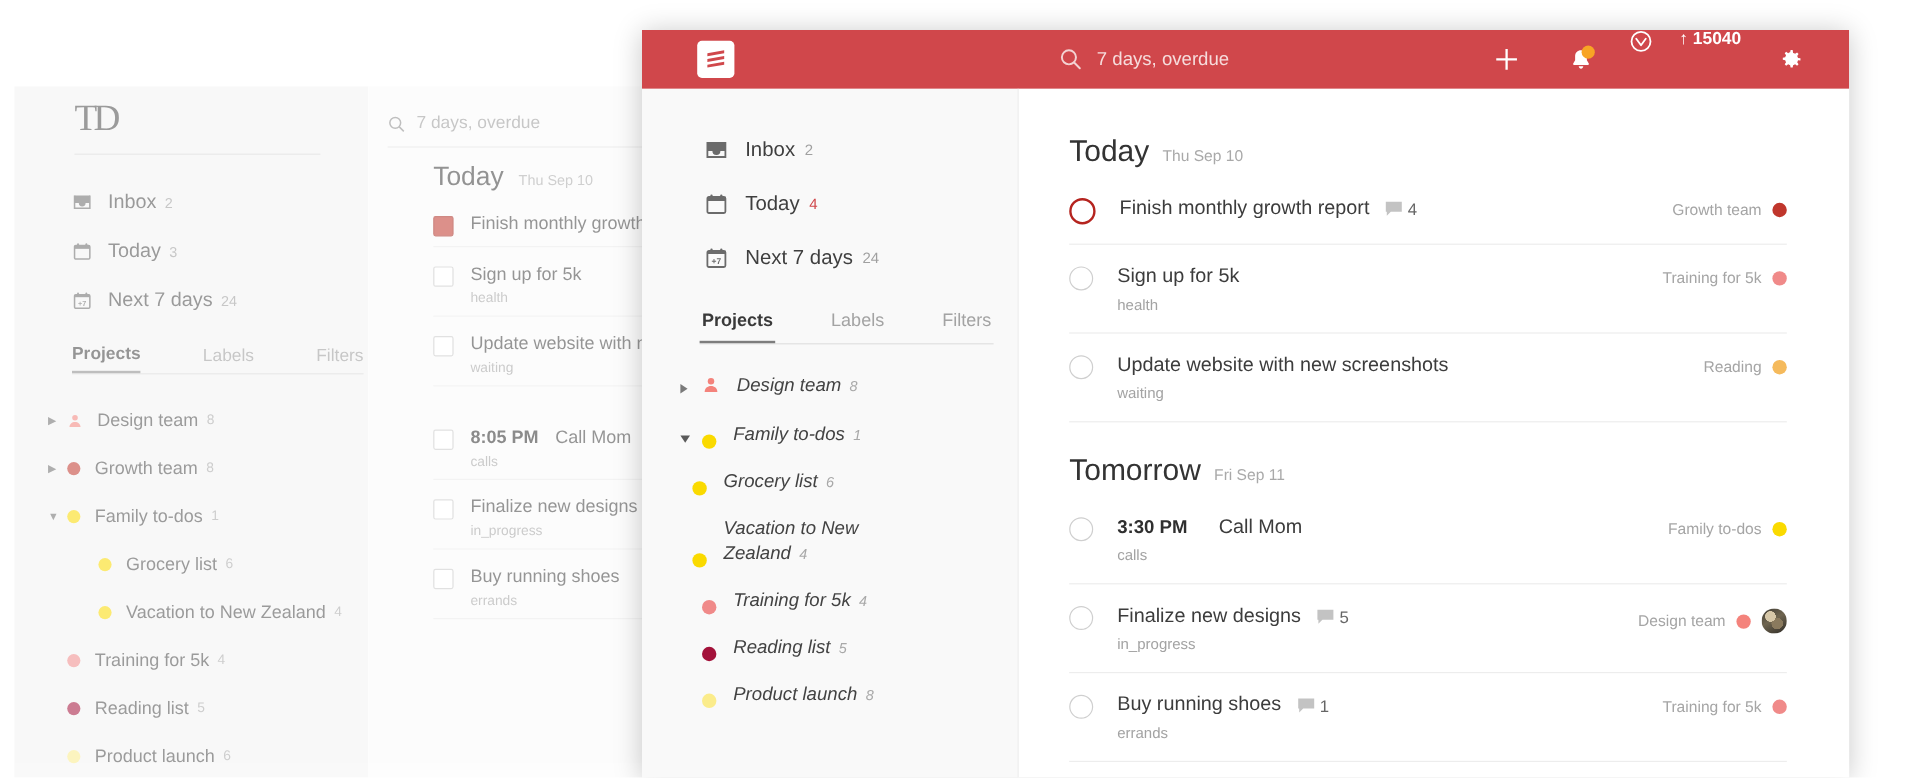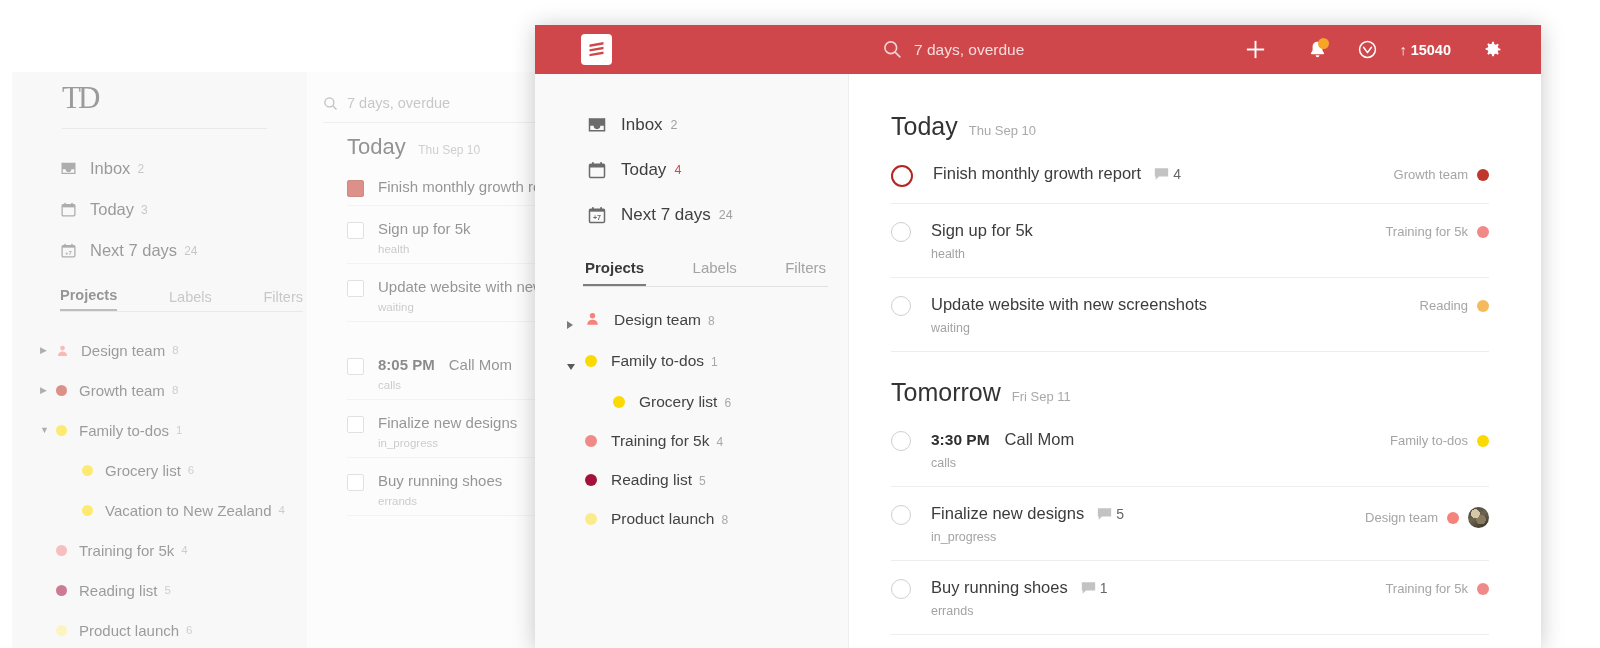--- a/index.html
+++ b/index.html
@@ -48,21 +48,21 @@
   .bg-arrow{width:16px;font-size:9px;color:#6d6d6d;}
   .bg-dot{width:11px;height:11px;border-radius:50%;margin-right:12px;}
   .bg-pname{font-size:15px;color:#4a4a4a;}
   .bg-pcount{font-size:11.5px;color:#a6a6a6;margin-left:7px;}
 
   .bg-search{
     position:absolute;left:16px;top:12px;width:222px;height:38px;
     display:flex;align-items:center;border-bottom:1px solid #e2e2e2;
   }
   .bg-search-txt{font-size:14.5px;color:#9a9a9a;margin-left:9px;}
-  .bg-list{position:absolute;left:40px;top:62px;width:210px;}
+  .bg-list{position:absolute;left:54px;top:62px;width:210px;}
   .bg-sect{font-size:22px;color:#3b3b3b;font-weight:400;}
   .bg-sect-date{font-size:12px;color:#a8a8a8;margin-left:8px;}
   .bg-task{display:flex;align-items:flex-start;padding:14px 0 8px 0;border-bottom:1px solid #ebebeb;}
   .bg-cb{width:15px;height:15px;border:1px solid #c9c9c9;border-radius:2px;background:#fff;flex:0 0 auto;margin-top:2px;}
   .bg-cb.prio{background:#c0362c;border-color:#a8291f;}
   .bg-tbody{margin-left:14px;}
   .bg-ttitle{font-size:15px;color:#3f3f3f;white-space:nowrap;}
   .bg-tsub{font-size:11.5px;color:#a2a2a2;margin-top:5px;}
   .bg-time{font-weight:bold;color:#2e2e2e;margin-right:14px;}
   .bg-note{position:absolute;right:-2px;font-size:13px;color:#bdbdbd;letter-spacing:-1px;}
@@ -86,21 +86,21 @@
   }
   .search-txt{
     color:#f6dcdc;font-size:15.5px;margin-left:12px;
   }
   .tb-right{position:absolute;right:18px;top:0;height:49px;display:flex;align-items:center;gap:0;}
   .tb-btn{
     width:62px;height:49px;display:flex;align-items:center;justify-content:center;
     position:relative;
   }
   .karma{
-    display:flex;align-items:center;justify-content:center;height:49px;padding:0 10px;gap:22px;
+    display:flex;justify-content:center;height:49px;padding:0 10px;gap:22px;
   }
   .karma-txt{color:#fff;font-size:14.5px;font-weight:bold;}
   .badge-dot{
     position:absolute;width:11px;height:11px;border-radius:50%;background:#f8a425;
     top:13px;right:19px;
   }
 
   .body-row{display:flex;height:574px;}
   .sidebar{
     width:313px;background:#f9f9f9;border-right:1px solid #ededed;position:relative;
@@ -113,49 +113,49 @@
   .nav-count.red{color:#d0474b;}
 
   .tabs{
     margin:22px 0 0 48px;width:245px;display:flex;justify-content:space-between;
     border-bottom:1px solid #e0e0e0;
   }
   .tab{font-size:15px;color:#a3a3a3;padding:0 2px 8px 2px;}
   .tab.active{color:#3a3a3a;font-weight:bold;border-bottom:2px solid #7d7d7d;}
 
   .projects{margin-top:14px;}
-  .proj{display:flex;align-items:flex-start;padding:9px 0 9px 32px;}
+  .proj{display:flex;align-items:flex-end;padding:9px 0 9px 32px;font-style:italic;}
   .proj .tw{width:18px;flex:0 0 auto;padding-top:5px;}
   .caret{display:inline-block;width:0;height:0;}
   .caret.right{border-left:6px solid #7a7a7a;border-top:4.5px solid transparent;border-bottom:4.5px solid transparent;}
   .caret.down{border-top:6px solid #5a5a5a;border-left:4.5px solid transparent;border-right:4.5px solid transparent;margin-top:2px;}
   .pdot{width:12px;height:12px;border-radius:50%;flex:0 0 auto;margin-top:4px;}
   .pname-wrap{margin-left:14px;max-width:170px;}
   .pname{font-size:15.5px;color:#434343;line-height:1.35;}
   .pcount{font-size:12px;color:#a8a8a8;margin-left:7px;}
-  .proj.sub{padding-left:78px;}
+  .proj.sub{padding-left:42px;}
   .person-ico{flex:0 0 auto;margin-top:1px;}
 
   .content{flex:1;background:#fff;padding:0 0 0 0;position:relative;}
   .inner{padding:38px 52px 0 42px;}
   .sect-head{display:flex;align-items:baseline;margin-bottom:6px;}
   .sect-title{font-size:25px;color:#333;font-weight:400;}
   .sect-date{font-size:13px;color:#a9a9a9;margin-left:11px;}
   .task{
     display:flex;align-items:flex-start;padding:17px 0 16px 0;border-bottom:1px solid #ededed;
   }
   .task:last-child{border-bottom:1px solid #ededed;}
   .circle{
     width:18px;height:18px;border-radius:50%;border:1.6px solid #cfcfcf;background:#fff;
     flex:0 0 auto;margin-top:1px;
   }
   .circle.prio{border-color:#b5241f;border-width:2px;}
   .task-main{margin-left:20px;flex:1;min-width:0;}
   .task-line{display:flex;align-items:center;}
-  .ttime{font-size:15.5px;font-weight:bold;color:#2f2f2f;margin-right:15px;}
+  .ttime{font-size:15.5px;font-weight:bold;color:#2f2f2f;margin-right:26px;}
   .ttitle{font-size:16.5px;color:#3c3c3c;}
   .cmt{display:flex;align-items:center;margin-left:13px;gap:4px;}
   .cmt-n{font-size:14px;color:#666;}
   .tsub{font-size:12.5px;color:#a3a3a3;margin-top:7px;}
   .task-right{display:flex;align-items:center;gap:9px;flex:0 0 auto;padding-top:3px;}
   .proj-tag{font-size:13px;color:#a5a5a5;}
   .tag-dot{width:12px;height:12px;border-radius:50%;}
   .avatar{
     width:21px;height:21px;border-radius:50%;
     background:
@@ -451,20 +451,27 @@
       <span class="pname">Family to-dos</span><span class="pcount">1</span>
     </span>
   </div>
   <div class="proj sub">
 
     <span class="pdot" style="background:#fada00"></span>
     <span class="pname-wrap">
       <span class="pname">Grocery list</span><span class="pcount">6</span>
     </span>
   </div>
+  <div class="proj sub">
+
+    <span class="pdot" style="background:#fada00"></span>
+    <span class="pname-wrap">
+      <span class="pname">Vacation to New Zealand</span><span class="pcount">4</span>
+    </span>
+  </div>
   <div class="proj">
     <span class="tw"></span>
     <span class="pdot" style="background:#f08a89"></span>
     <span class="pname-wrap">
       <span class="pname">Training for 5k</span><span class="pcount">4</span>
     </span>
   </div>
   <div class="proj">
     <span class="tw"></span>
     <span class="pdot" style="background:#a3123a"></span>

